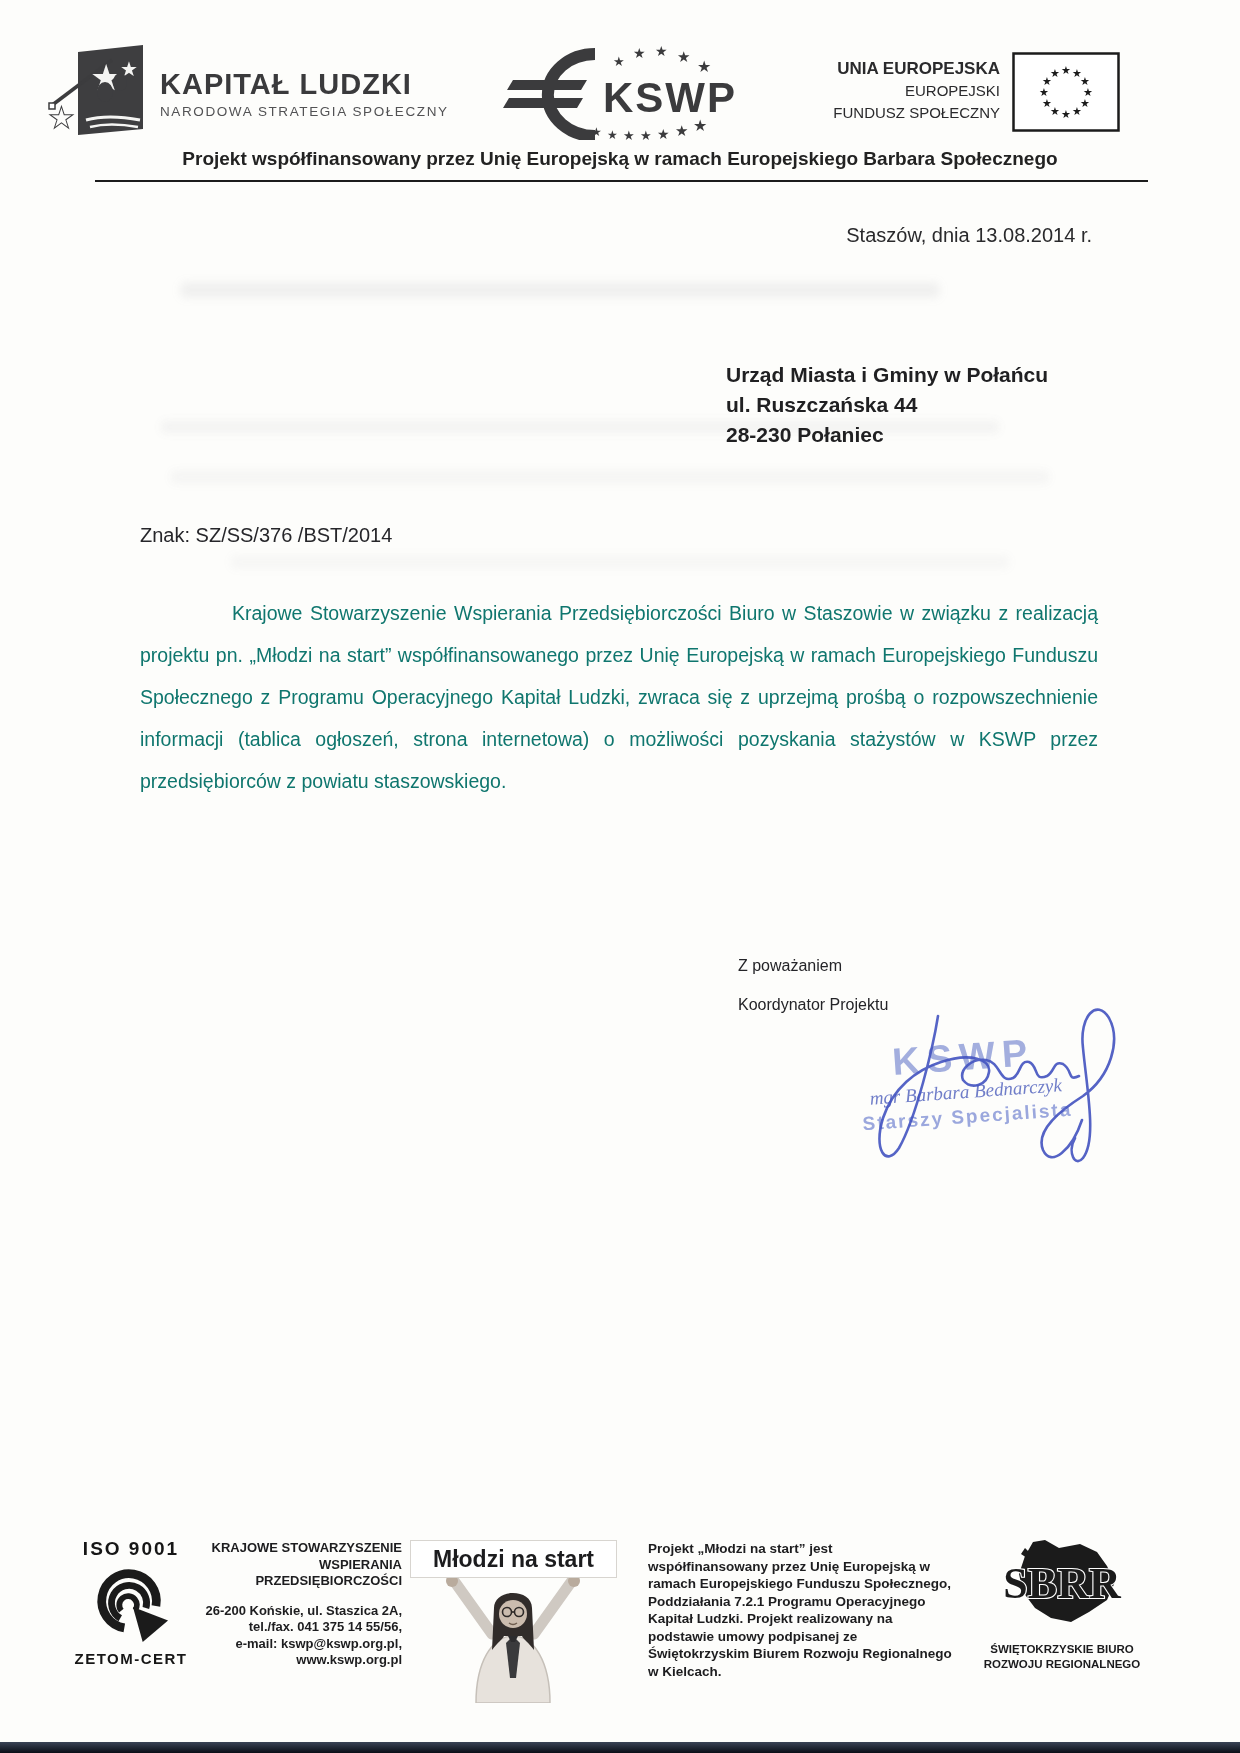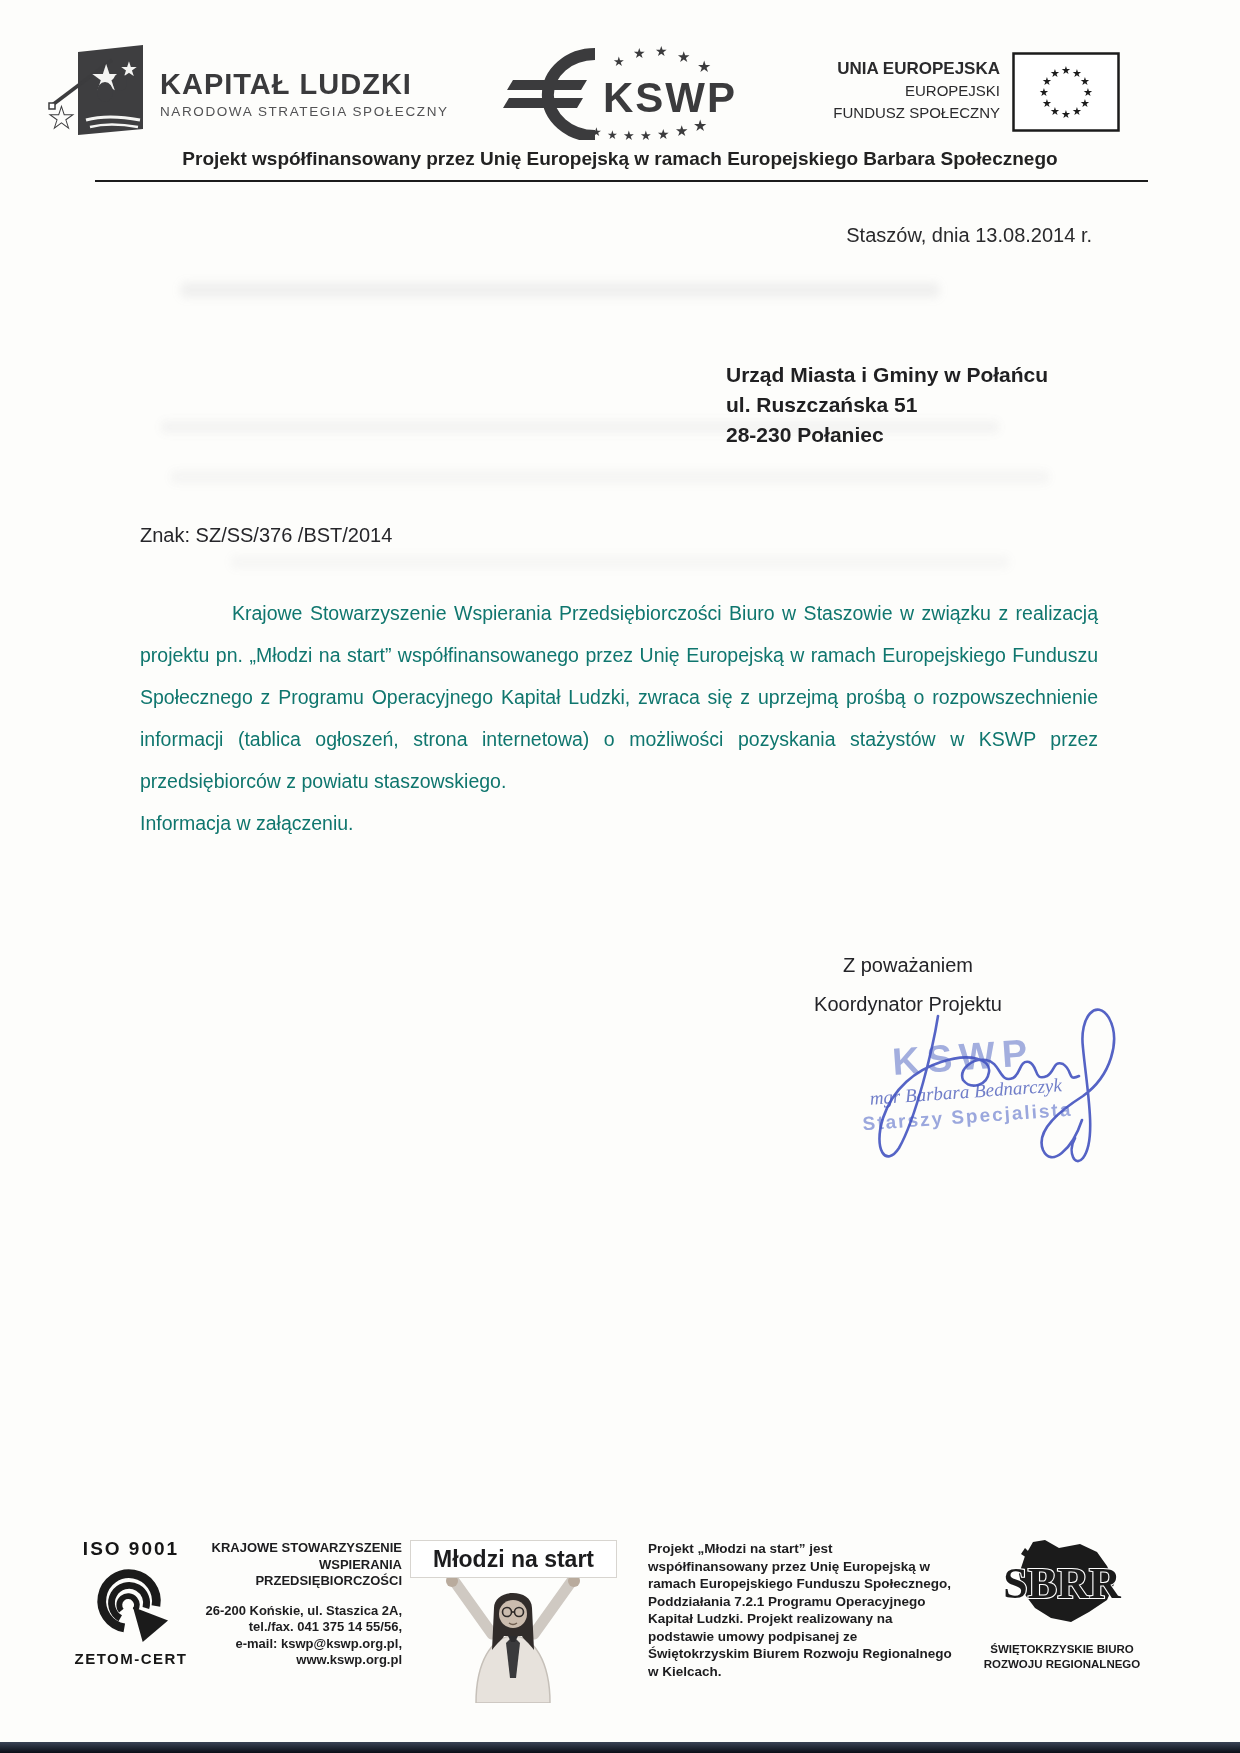--- a/index.html
+++ b/index.html
@@ -19,21 +19,21 @@
   .cofin{width:100%;text-align:center;font-size:19px;font-weight:bold;color:#222;}
   .hrule{height:2px;background:#1c1c1c;}
 
   
   .dateline{width:420px;text-align:right;font-size:20px;color:#2a2a2c;}
   .addressee{font-size:21px;font-weight:bold;line-height:30px;color:#202022;}
   .refline{font-size:20px;color:#26262a;}
   .bodytext{width:958px;font-size:19.5px;line-height:42px;color:#0f766e;text-align:justify;}
   .bodytext p{margin:0;}
   .bodytext .p1{text-indent:92px;}
-  .closing{width:340px;text-align:center;font-size:20px;line-height:39px;color:#242428;}
+  .closing{width:340px;text-align:left;font-size:16px;line-height:39px;color:#242428;}
 
   
   .stamp{transform:rotate(-4deg);text-align:center;}
   .stamp-kswp{font-size:38px;font-weight:bold;letter-spacing:7px;color:#7d8ed2;opacity:.7;}
   .stamp-name{font-family:"Liberation Serif", serif;font-style:italic;font-size:19px;color:#5868c0;opacity:.85;margin-top:2px;}
   .stamp-title{font-size:19px;font-weight:bold;letter-spacing:2px;color:#8a99d8;opacity:.85;margin-top:3px;}
 
   
   .bleed{background:rgba(130,130,135,.10);filter:blur(4px);border-radius:6px;}
 
@@ -127,29 +127,28 @@
 
   <div class="abs bleed" style="left:180px;top:282px;width:760px;height:16px;"></div>
   <div class="abs bleed" style="left:160px;top:420px;width:840px;height:14px;opacity:.7;"></div>
   <div class="abs bleed" style="left:170px;top:470px;width:880px;height:14px;opacity:.6;"></div>
   <div class="abs bleed" style="left:230px;top:555px;width:780px;height:14px;opacity:.5;"></div>
 
   <div class="abs dateline" style="left:672px;top:224px;">Staszów, dnia 13.08.2014 r.</div>
 
   <div class="abs addressee" style="left:726px;top:360px;">
     <div>Urząd Miasta i Gminy w Połańcu</div>
-    <div>ul. Ruszczańska 51</div>
+    <div>ul. Ruszczańska 44</div>
     <div>28-230 Połaniec</div>
   </div>
 
   <div class="abs refline" style="left:140px;top:524px;">Znak: SZ/SS/376 /BST/2014</div>
 
   <div class="abs bodytext" style="left:140px;top:592px;">
     <p class="p1">Krajowe Stowarzyszenie Wspierania Przedsiębiorczości Biuro w Staszowie w związku z realizacją projektu pn. „Młodzi na start” współfinansowanego przez Unię Europejską w ramach Europejskiego Funduszu Społecznego z Programu Operacyjnego Kapitał Ludzki, zwraca się z uprzejmą prośbą o rozpowszechnienie informacji (tablica ogłoszeń, strona internetowa) o możliwości pozyskania stażystów w KSWP przez przedsiębiorców z powiatu staszowskiego.</p>
-    <p>Informacja w załączeniu.</p>
   </div>
 
   <div class="abs closing" style="left:738px;top:946px;">
     <div>Z poważaniem</div>
     <div>Koordynator Projektu</div>
   </div>
 
   <div class="abs stamp" style="left:845px;top:1036px;width:240px;">
     <div class="stamp-kswp">KSWP</div>
     <div class="stamp-name">mgr Barbara Bednarczyk</div>

